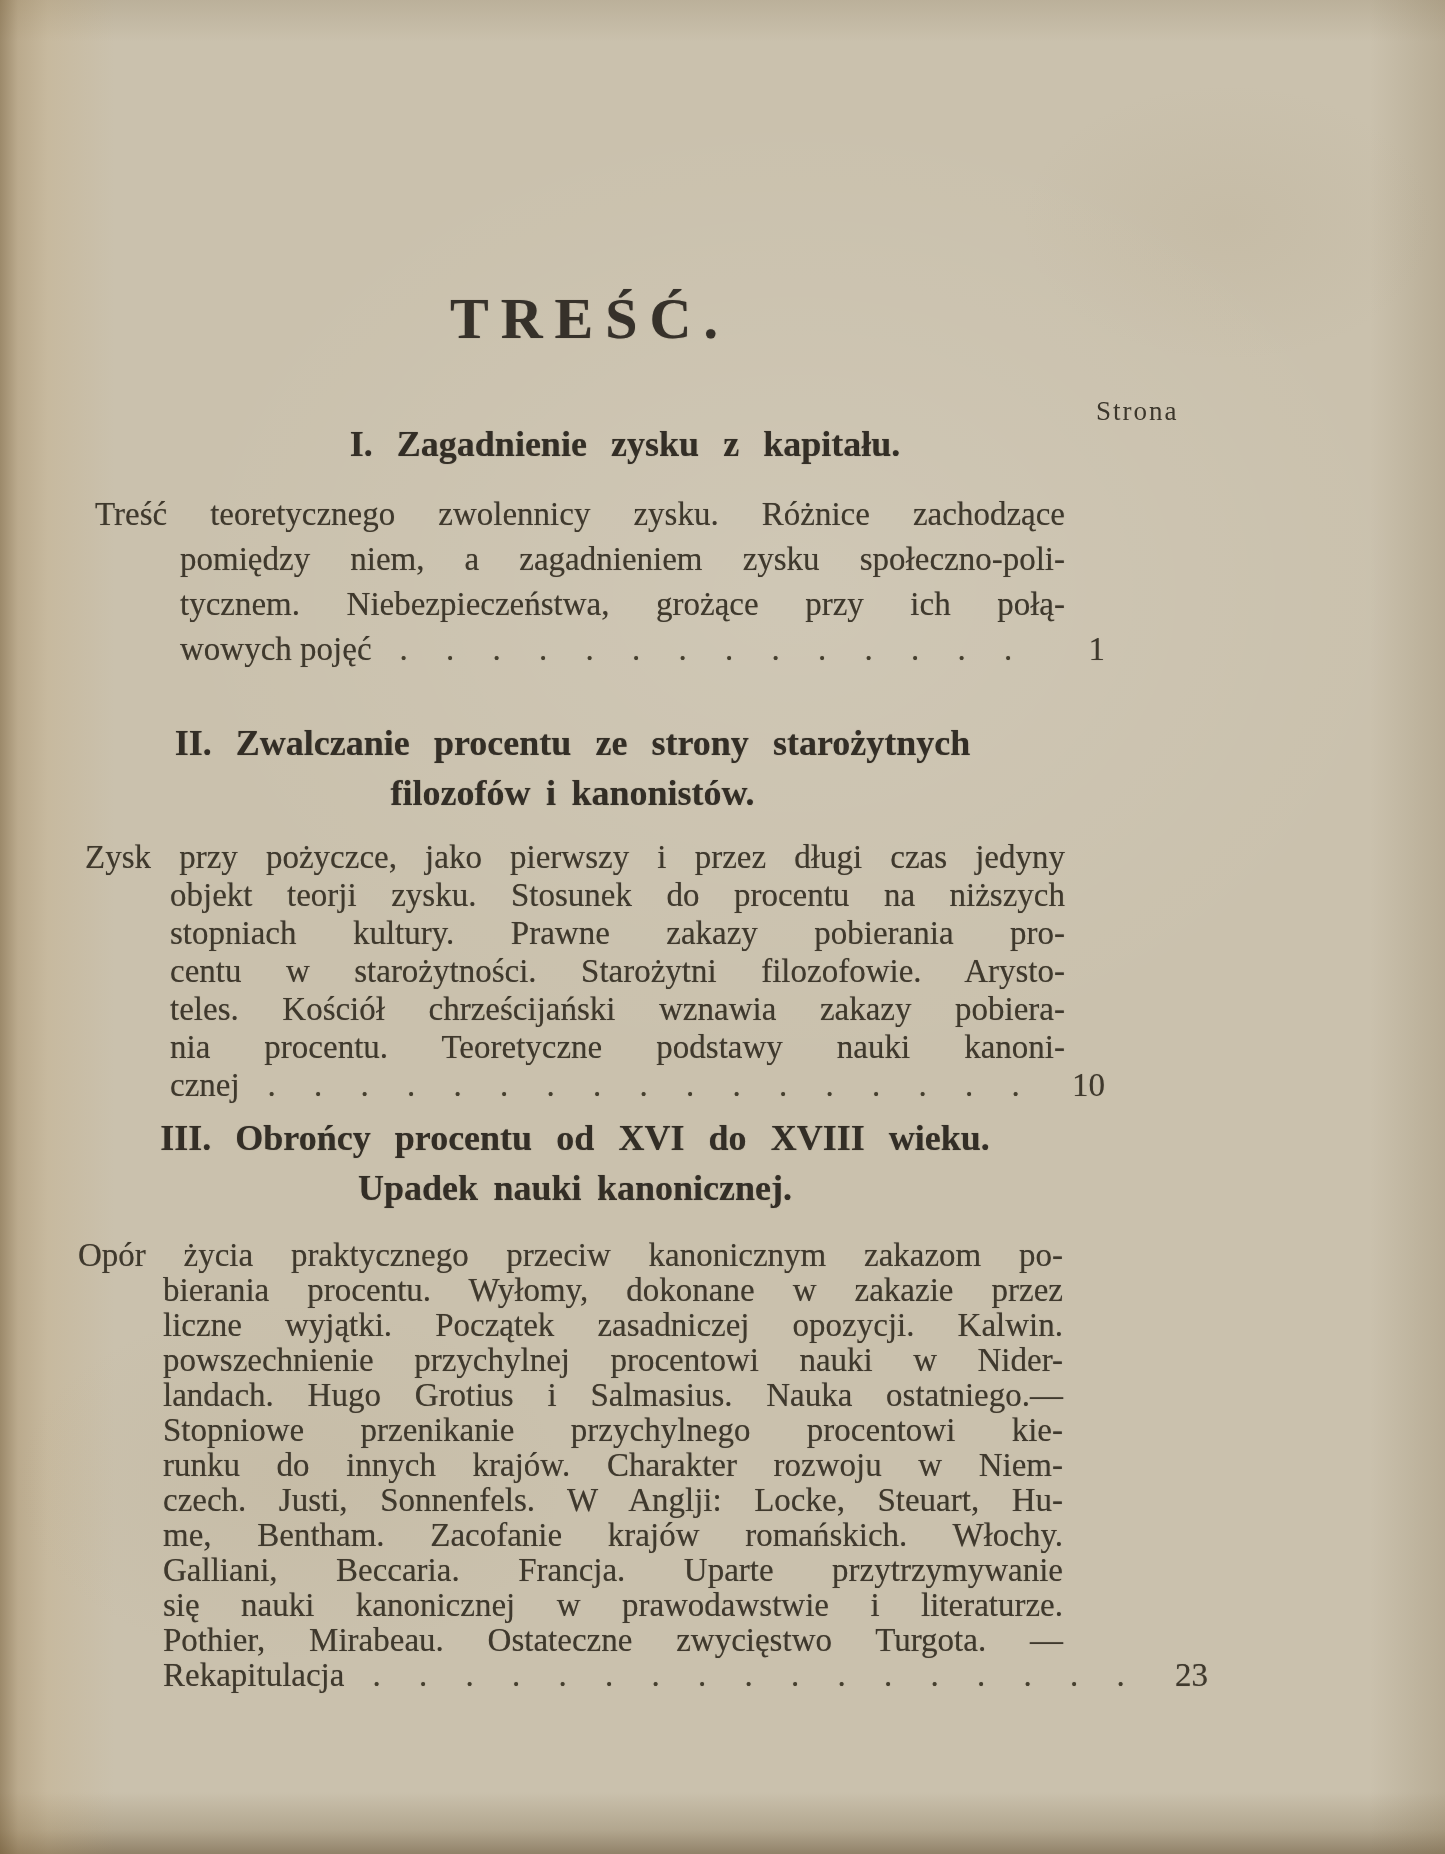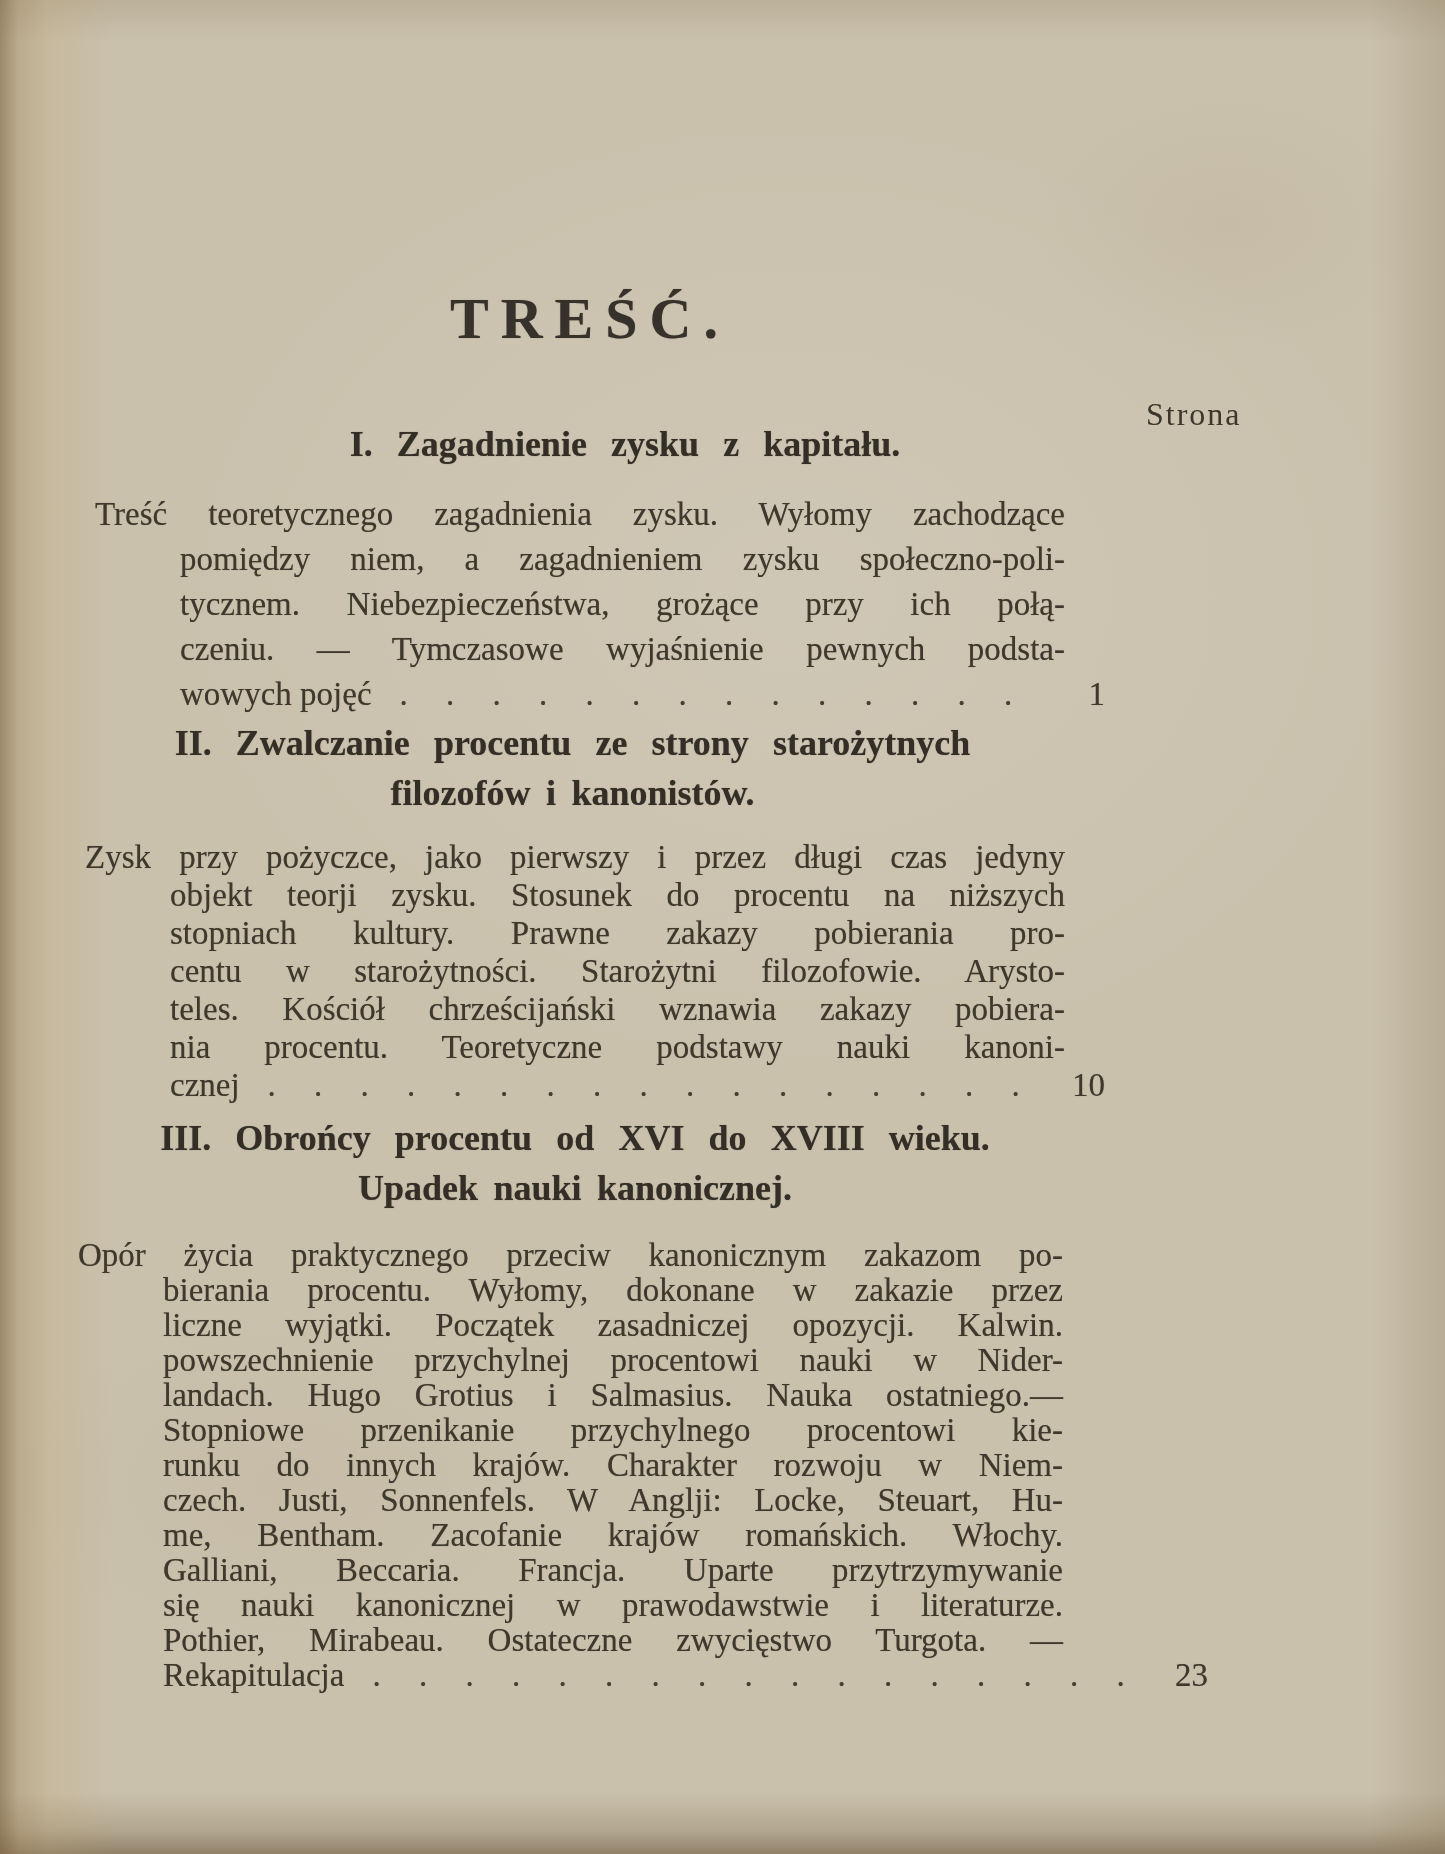--- a/index.html
+++ b/index.html
@@ -23,22 +23,22 @@
   .abs { position:absolute; }
 
   .doc-title {
     left:90px; top:285px; width:1000px;
     text-align:center;
     font-size:58px; font-weight:700; letter-spacing:12px;
     color:#36312a;
     text-shadow:0 0 1px rgba(54,49,42,0.45);
   }
   .page-col-label {
-    left:1146px; top:396px;
-    font-size:32px; letter-spacing:2px; color:#3c372c;
+    left:1096px; top:396px;
+    font-size:27px; letter-spacing:2px; color:#3c372c;
   }
 
   .heading {
     text-align:center; font-weight:700; color:#332e26;
     font-size:36px; line-height:50px;
     text-shadow:0 0 1px rgba(51,46,38,0.5);
   }
   .heading .hline { word-spacing:0.18em; }
   .heading .hline.first { word-spacing:0.42em; }
   .h1 { left:90px; top:422px; width:1070px; line-height:44px; }
@@ -78,24 +78,23 @@
   <div class="abs doc-title">TREŚĆ.</div>
 
   <div class="abs page-col-label">Strona</div>
 
   <div class="abs heading h1">
       <div class="hline first">I. Zagadnienie zysku z kapitału.</div>
     </div>
 
   <div class="abs entry e1">
     <div>
-        <div class="bl first">Treść teoretycznego zagadnienia zysku. Wyłomy zachodzące</div>
+        <div class="bl first">Treść teoretycznego zwolennicy zysku. Różnice zachodzące</div>
         <div class="bl">pomiędzy niem, a zagadnieniem zysku społeczno-poli-</div>
         <div class="bl">tycznem. Niebezpieczeństwa, grożące przy ich połą-</div>
-        <div class="bl">czeniu. — Tymczasowe wyjaśnienie pewnych podsta-</div>
       </div>
     <div class="lastline">
       <span class="last-text">wowych pojęć</span>
       <span class="leader">. . . . . . . . . . . . . . . . . . . . . .</span>
       <span class="pagenum">1</span>
     </div>
   </div>
 
   <div class="abs heading h2">
       <div class="hline first">II. Zwalczanie procentu ze strony starożytnych</div>

